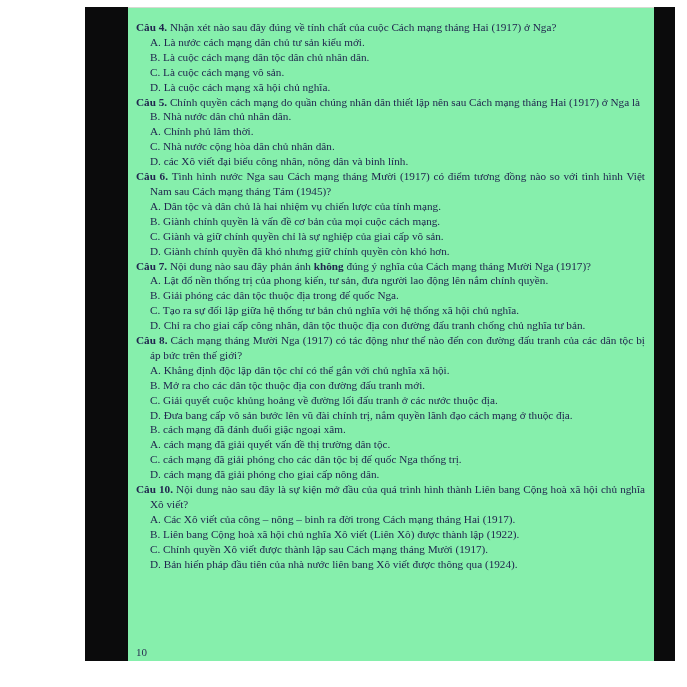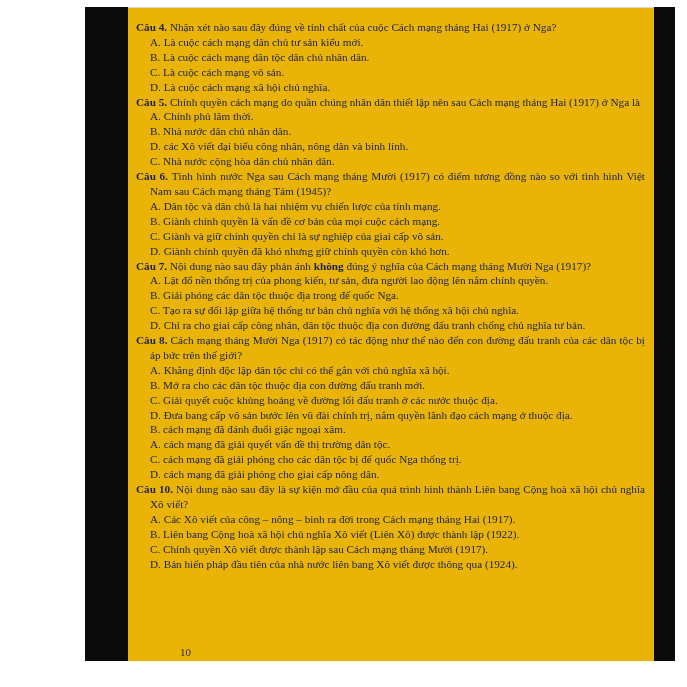--- a/index.html
+++ b/index.html
@@ -20,21 +20,21 @@
     background: #0b0b0c;
   }
   .scan-bar.left  { left: 85px;  width: 43px; }
   .scan-bar.right { left: 654px; width: 21px; }
   .page {
     position: absolute;
     left: 128px;
     top: 7px;
     width: 526px;
     height: 654px;
-    background: #eab308;
+    background: #86efac;
     border-top: 1px solid #d8d8d2;
     padding: 12px 9px 0 8px;
   }
   .question { margin: 0; }
   .q-line {
     font-size: 11.2px;
     line-height: 14.9px;
     padding-left: 14px;
     text-indent: -14px;
     text-align: justify;
@@ -46,44 +46,43 @@
     text-align: justify;
   }
   .q-line b, .option b { font-weight: bold; }
   .page-number {
     position: absolute;
     left: 8px;
     bottom: 3px;
     font-size: 11px;
     line-height: 12px;
     color: #2a2f52;
-    margin-left: 44px;
   }
 </style>
 </head>
 <body>
 
 <div class="scan-bar left"></div>
 <div class="scan-bar right"></div>
 
 <div class="page">
   <div id="question-list">
       <div class="question">
         <div class="q-line"><b>Câu 4. </b>Nhận xét nào sau đây đúng về tính chất của cuộc Cách mạng tháng Hai (1917) ở Nga?</div>
-        <div class="option">A. Là cuộc cách mạng dân chủ tư sản kiểu mới.</div>
+        <div class="option">A. Là nước cách mạng dân chủ tư sản kiểu mới.</div>
         <div class="option">B. Là cuộc cách mạng dân tộc dân chủ nhân dân.</div>
         <div class="option">C. Là cuộc cách mạng vô sản.</div>
         <div class="option">D. Là cuộc cách mạng xã hội chủ nghĩa.</div>
       </div>
       <div class="question">
         <div class="q-line"><b>Câu 5. </b>Chính quyền cách mạng do quần chúng nhân dân thiết lập nên sau Cách mạng tháng Hai (1917) ở Nga là</div>
+        <div class="option">B. Nhà nước dân chủ nhân dân.</div>
         <div class="option">A. Chính phủ lâm thời.</div>
-        <div class="option">B. Nhà nước dân chủ nhân dân.</div>
+        <div class="option">C. Nhà nước cộng hòa dân chủ nhân dân.</div>
         <div class="option">D. các Xô viết đại biểu công nhân, nông dân và binh lính.</div>
-        <div class="option">C. Nhà nước cộng hòa dân chủ nhân dân.</div>
       </div>
       <div class="question">
         <div class="q-line"><b>Câu 6. </b>Tình hình nước Nga sau Cách mạng tháng Mười (1917) có điểm tương đồng nào so với tình hình Việt Nam sau Cách mạng tháng Tám (1945)?</div>
         <div class="option">A. Dân tộc và dân chủ là hai nhiệm vụ chiến lược của tính mạng.</div>
         <div class="option">B. Giành chính quyền là vấn đề cơ bản của mọi cuộc cách mạng.</div>
         <div class="option">C. Giành và giữ chính quyền chỉ là sự nghiệp của giai cấp vô sản.</div>
         <div class="option">D. Giành chính quyền đã khó nhưng giữ chính quyền còn khó hơn.</div>
       </div>
       <div class="question">
         <div class="q-line"><b>Câu 7. </b>Nội dung nào sau đây phản ánh <b>không</b> đúng ý nghĩa của Cách mạng tháng Mười Nga (1917)?</div>

